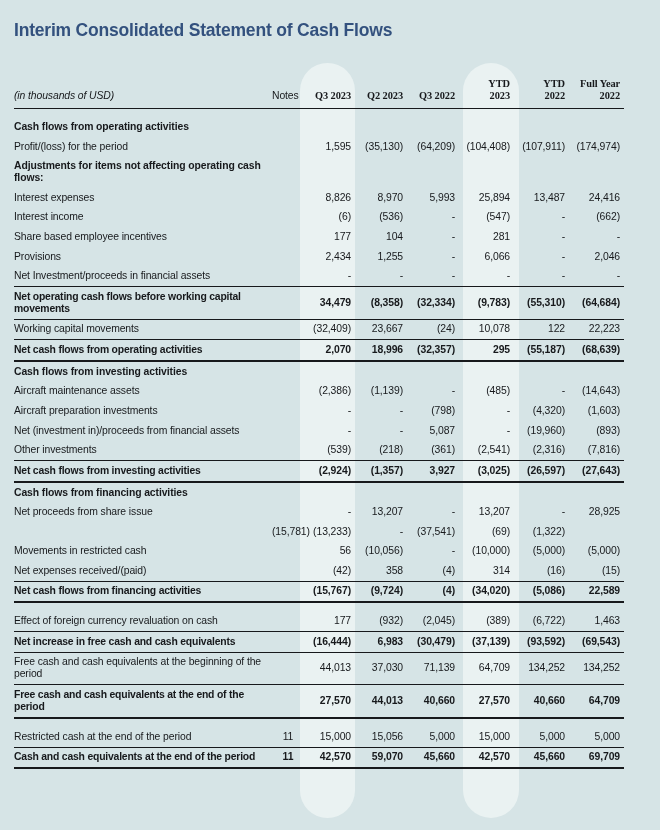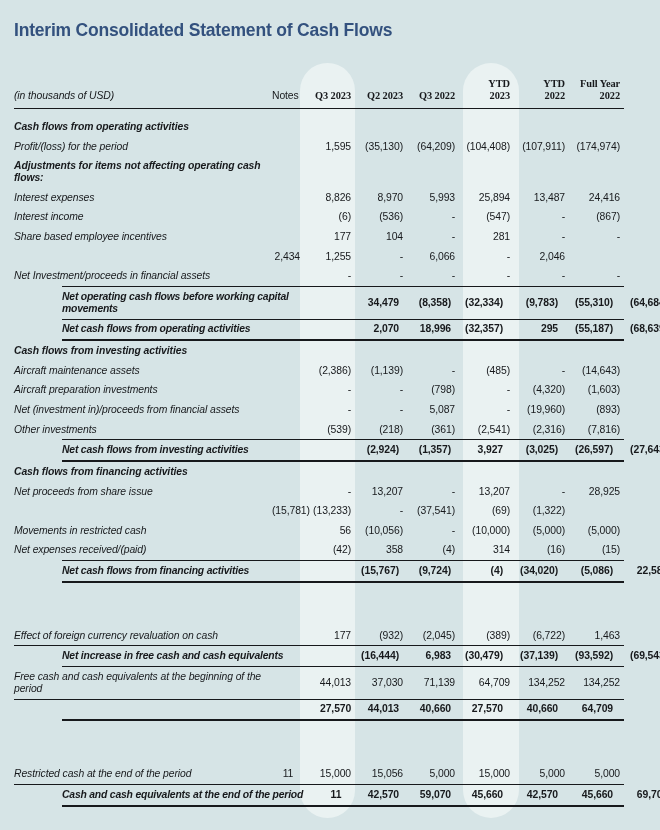--- a/index.html
+++ b/index.html
@@ -31,39 +31,39 @@
   .pill1{left:286px;width:55px;}
   .pill2{left:449px;width:56px;}
   .row{
     position:relative;z-index:1;
     display:grid;
     grid-template-columns:258px 32px 51px 52px 52px 55px 55px 55px;
     align-items:center;
     padding:3.8px 0;
     font-size:10.4px;line-height:12px;
   }
-  .lab{padding-right:2px;font-style:italic;}
+  .lab{padding-right:2px;}
   .note{text-align:center;}
   .val{text-align:right;padding-right:4px;}
   
   .header{
     height:60px;align-items:end;
     padding:0 0 6px 0;
     border-bottom:1.5px solid var(--rule);
     font-weight:700;
   }
   .header .unit{font-style:italic;font-weight:400;}
   .header .nh{font-weight:400;text-align:left;padding-right:4px;}
   .header .hv span{display:block;font-family:Liberation Serif, serif;}
   
   .section{font-weight:700;padding-top:12px;}
   .section.gap{padding-top:4px;}
   .subheader{font-weight:700;}
-  .item.gap{padding-top:12px;margin-top:35px;}
-  .total{font-weight:700;margin-left:48px;}
+  .item.gap{padding-top:12px;}
+  .total{font-weight:700;}
   .total .lab{letter-spacing:-0.2px;}
   .rule-t{border-top:1px solid var(--rule);}
   .rule-b{border-bottom:1px solid var(--rule);}
   .thick-b{border-bottom:2px solid var(--rule);}
 </style>
 </head>
 <body>
 
 <div class="page">
   <h1 class="title">Interim Consolidated Statement of Cash Flows</h1>
@@ -143,33 +143,34 @@
           <div class="val">24,416</div>
         </div>
         <div class="row item">
           <div class="lab">Interest income</div>
           <div class="note"></div>
           <div class="val">(6)</div>
           <div class="val">(536)</div>
           <div class="val">-</div>
           <div class="val">(547)</div>
           <div class="val">-</div>
-          <div class="val">(867)</div>
+          <div class="val">(662)</div>
         </div>
         <div class="row item">
           <div class="lab">Share based employee incentives</div>
           <div class="note"></div>
           <div class="val">177</div>
           <div class="val">104</div>
           <div class="val">-</div>
           <div class="val">281</div>
           <div class="val">-</div>
           <div class="val">-</div>
         </div>
         <div class="row item">
+          <div class="lab">Provisions</div>
           <div class="note"></div>
           <div class="val">2,434</div>
           <div class="val">1,255</div>
           <div class="val">-</div>
           <div class="val">6,066</div>
           <div class="val">-</div>
           <div class="val">2,046</div>
         </div>
         <div class="row item">
           <div class="lab">Net Investment/proceeds in financial assets</div>
@@ -184,20 +185,30 @@
         <div class="row total rule-t rule-b">
           <div class="lab">Net operating cash flows before working capital movements</div>
           <div class="note"></div>
           <div class="val">34,479</div>
           <div class="val">(8,358)</div>
           <div class="val">(32,334)</div>
           <div class="val">(9,783)</div>
           <div class="val">(55,310)</div>
           <div class="val">(64,684)</div>
         </div>
+        <div class="row item rule-b">
+          <div class="lab">Working capital movements</div>
+          <div class="note"></div>
+          <div class="val">(32,409)</div>
+          <div class="val">23,667</div>
+          <div class="val">(24)</div>
+          <div class="val">10,078</div>
+          <div class="val">122</div>
+          <div class="val">22,223</div>
+        </div>
         <div class="row total thick-b">
           <div class="lab">Net cash flows from operating activities</div>
           <div class="note"></div>
           <div class="val">2,070</div>
           <div class="val">18,996</div>
           <div class="val">(32,357)</div>
           <div class="val">295</div>
           <div class="val">(55,187)</div>
           <div class="val">(68,639)</div>
         </div>
@@ -344,20 +355,21 @@
           <div class="lab">Free cash and cash equivalents at the beginning of the period</div>
           <div class="note"></div>
           <div class="val">44,013</div>
           <div class="val">37,030</div>
           <div class="val">71,139</div>
           <div class="val">64,709</div>
           <div class="val">134,252</div>
           <div class="val">134,252</div>
         </div>
         <div class="row total thick-b">
+          <div class="lab">Free cash and cash equivalents at the end of the period</div>
           <div class="note"></div>
           <div class="val">27,570</div>
           <div class="val">44,013</div>
           <div class="val">40,660</div>
           <div class="val">27,570</div>
           <div class="val">40,660</div>
           <div class="val">64,709</div>
         </div>
         <div class="row item gap rule-b">
           <div class="lab">Restricted cash at the end of the period</div>

